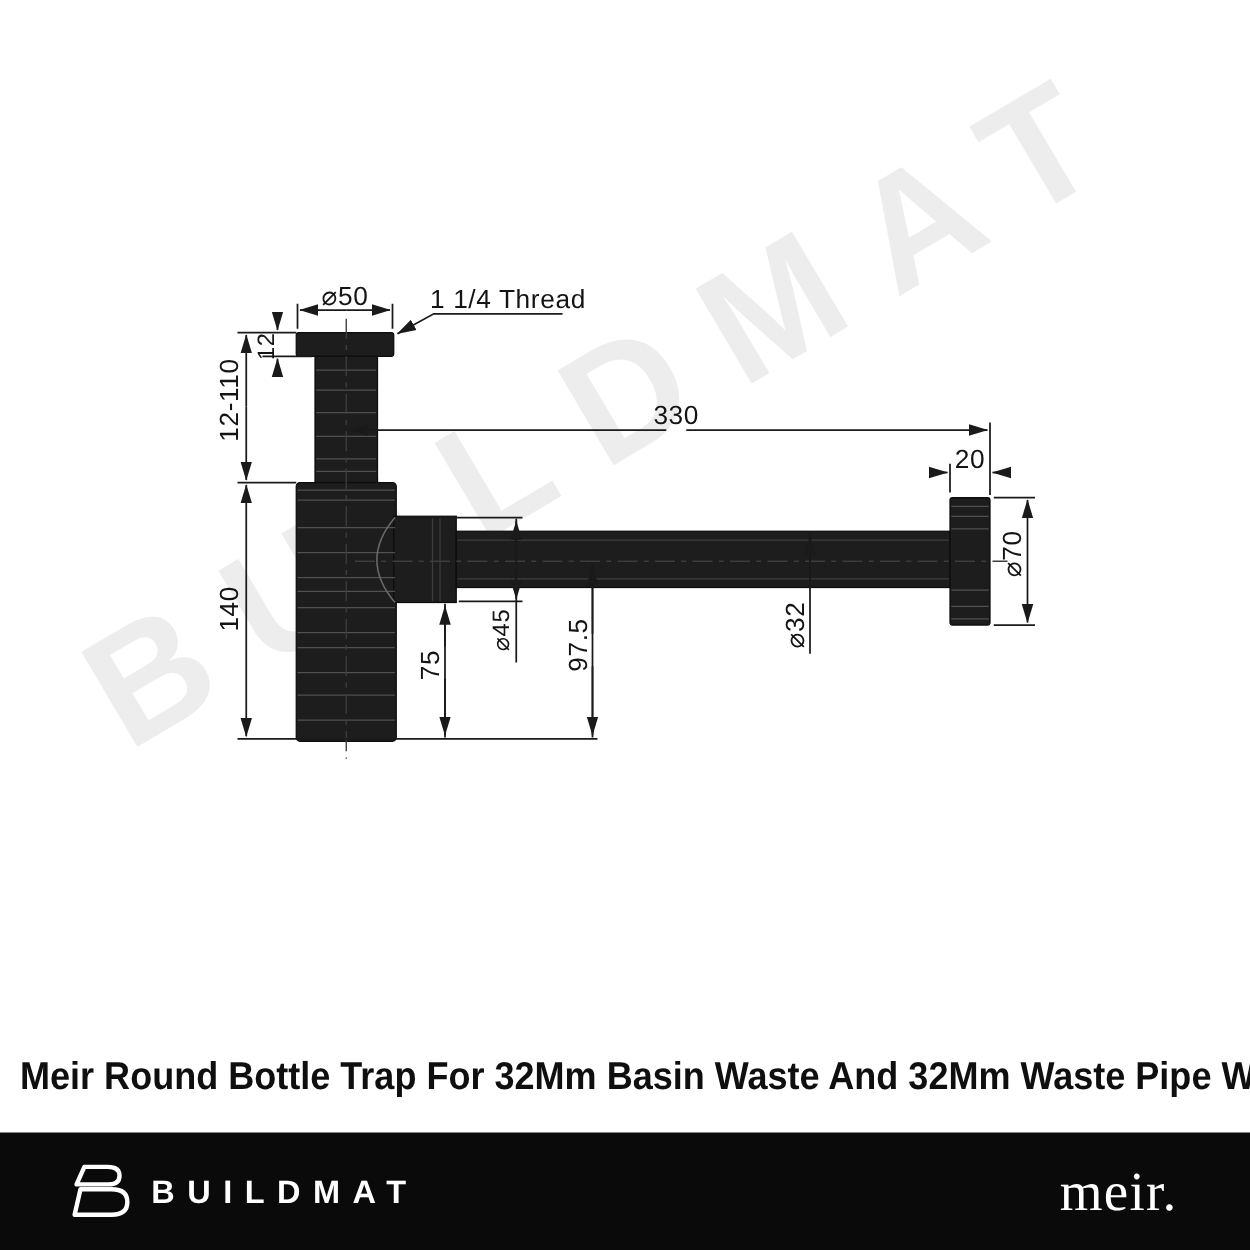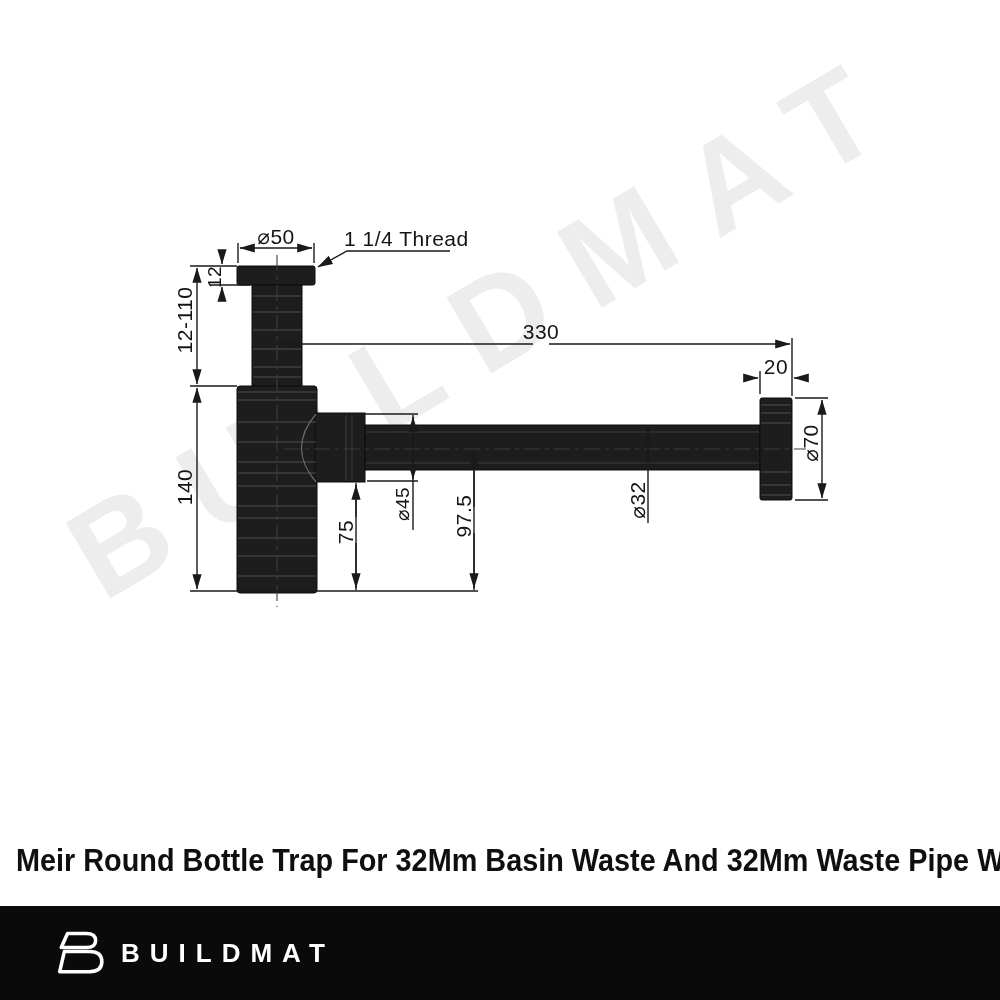--- a/index.html
+++ b/index.html
@@ -151,15 +151,16 @@
   <div class="footer">
     <div class="brand">
       <svg width="50" height="46" viewBox="0 0 64 58">
         <g fill="none" stroke="#ffffff" stroke-width="4.5" stroke-linejoin="round">
           <path d="M16 4 H40 Q52 4 52 13 Q52 22 40 22 H8 L16 4 Z"></path>
           <path d="M12 27 H44 Q60 27 60 40 Q60 53 44 53 H6 L12 27 Z"></path>
         </g>
       </svg>
       <span class="brand-text">BUILDMAT</span>
     </div>
+    <span class="meir">meir.</span>
   </div>
 
 </div>
 
 </body></html>

